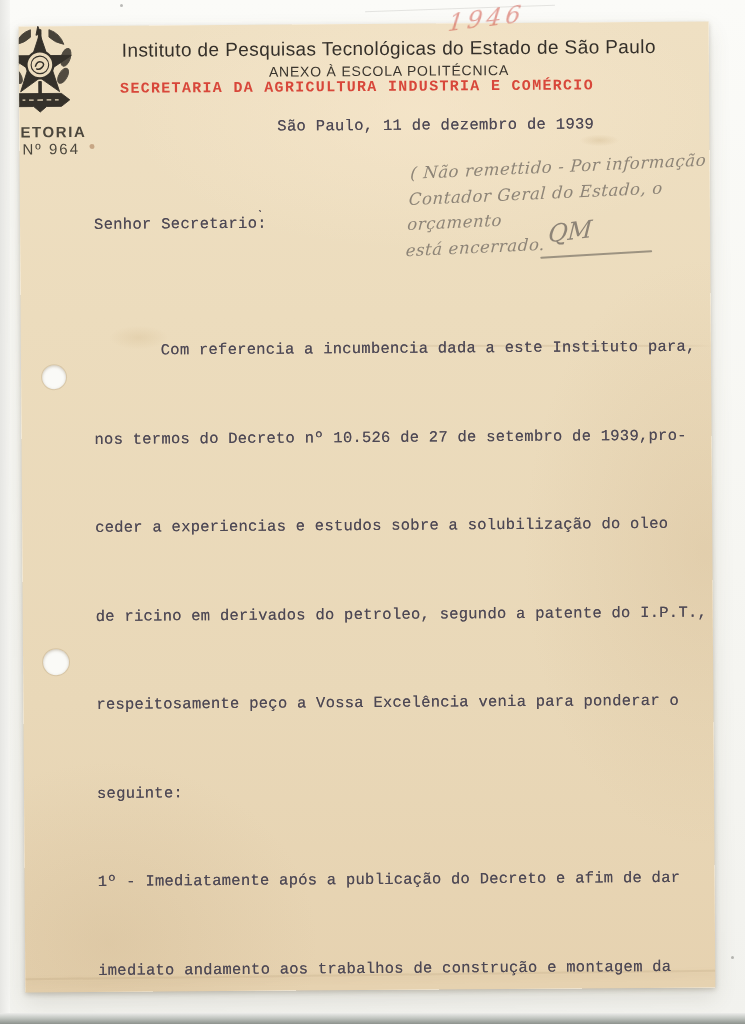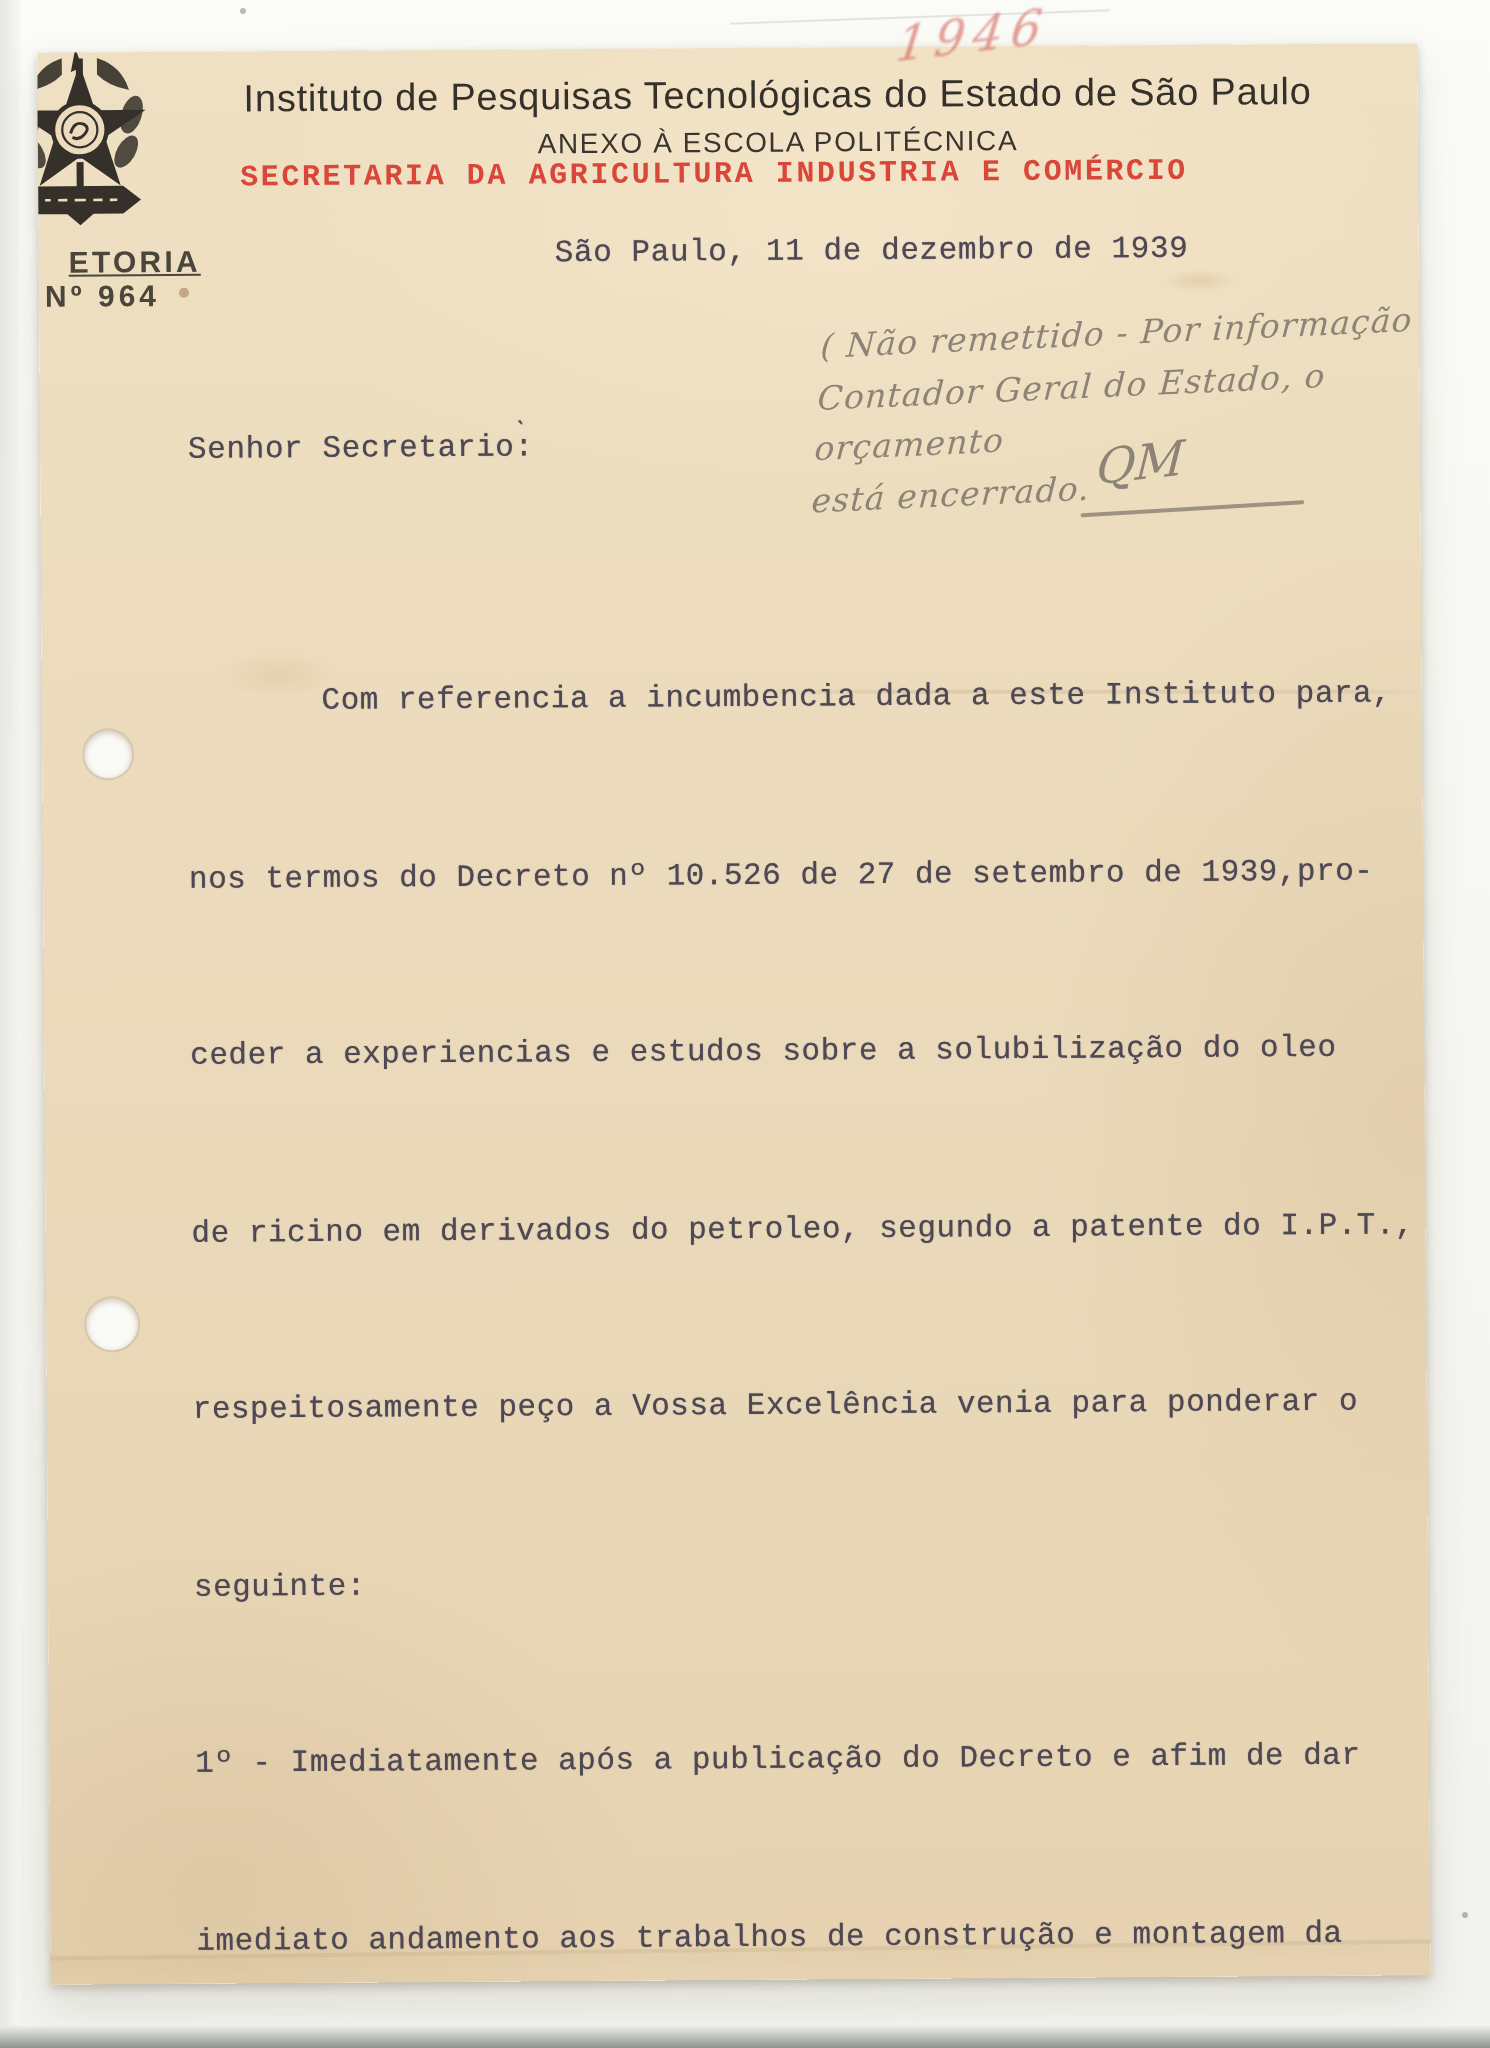--- a/index.html
+++ b/index.html
@@ -33,24 +33,24 @@
   .crease-bottom{position:absolute;left:0;top:950px;width:100%;height:2px;
     background:rgba(146,118,78,.14);transform:rotate(-.3deg);
     box-shadow:0 3px 6px rgba(146,118,78,.10);}
   .stain{position:absolute;border-radius:50%;}
   .stain-a{left:70px;top:118px;width:5px;height:5px;background:rgba(150,98,60,.45);}
   .stain-b{left:560px;top:112px;width:40px;height:12px;background:radial-gradient(rgba(190,160,110,.25),rgba(190,160,110,0) 70%);}
   .stain-c{left:88px;top:300px;width:60px;height:24px;background:radial-gradient(rgba(200,172,124,.22),rgba(200,172,124,0) 70%);}
 
   
   .emblem{position:absolute;left:-16px;top:-3px;width:74px;height:98px;}
-  .office-line1{position:absolute;left:15px;top:97px;font-size:15px;letter-spacing:1.6px;
-    color:#4b463c;font-weight:bold;text-decoration:underline;}
+  .office-line1{position:absolute;left:1px;top:97px;font-size:15px;letter-spacing:1.6px;
+    color:#4b463c;font-weight:bold;}
   .office-line2{position:absolute;left:3px;top:114px;font-size:15px;letter-spacing:2px;
-    color:#4b463c;font-weight:bold;}
+    color:#4b463c;font-weight:normal;}
   .institute{position:absolute;left:70px;top:14px;width:600px;text-align:center;
     font-size:19px;letter-spacing:.4px;color:#35302a;font-weight:500;}
   .annex{position:absolute;left:70px;top:39px;width:600px;text-align:center;
     font-size:14px;letter-spacing:.8px;color:#3a352e;font-weight:500;}
   .secretariat{position:absolute;left:101px;top:55px;
     font-family:"Liberation Mono",monospace;font-weight:bold;
     font-size:15px;letter-spacing:1.3px;color:#d8473a;}
 
   
   .type{font-family:"Liberation Mono","DejaVu Sans Mono",monospace;color:#4d4854;

